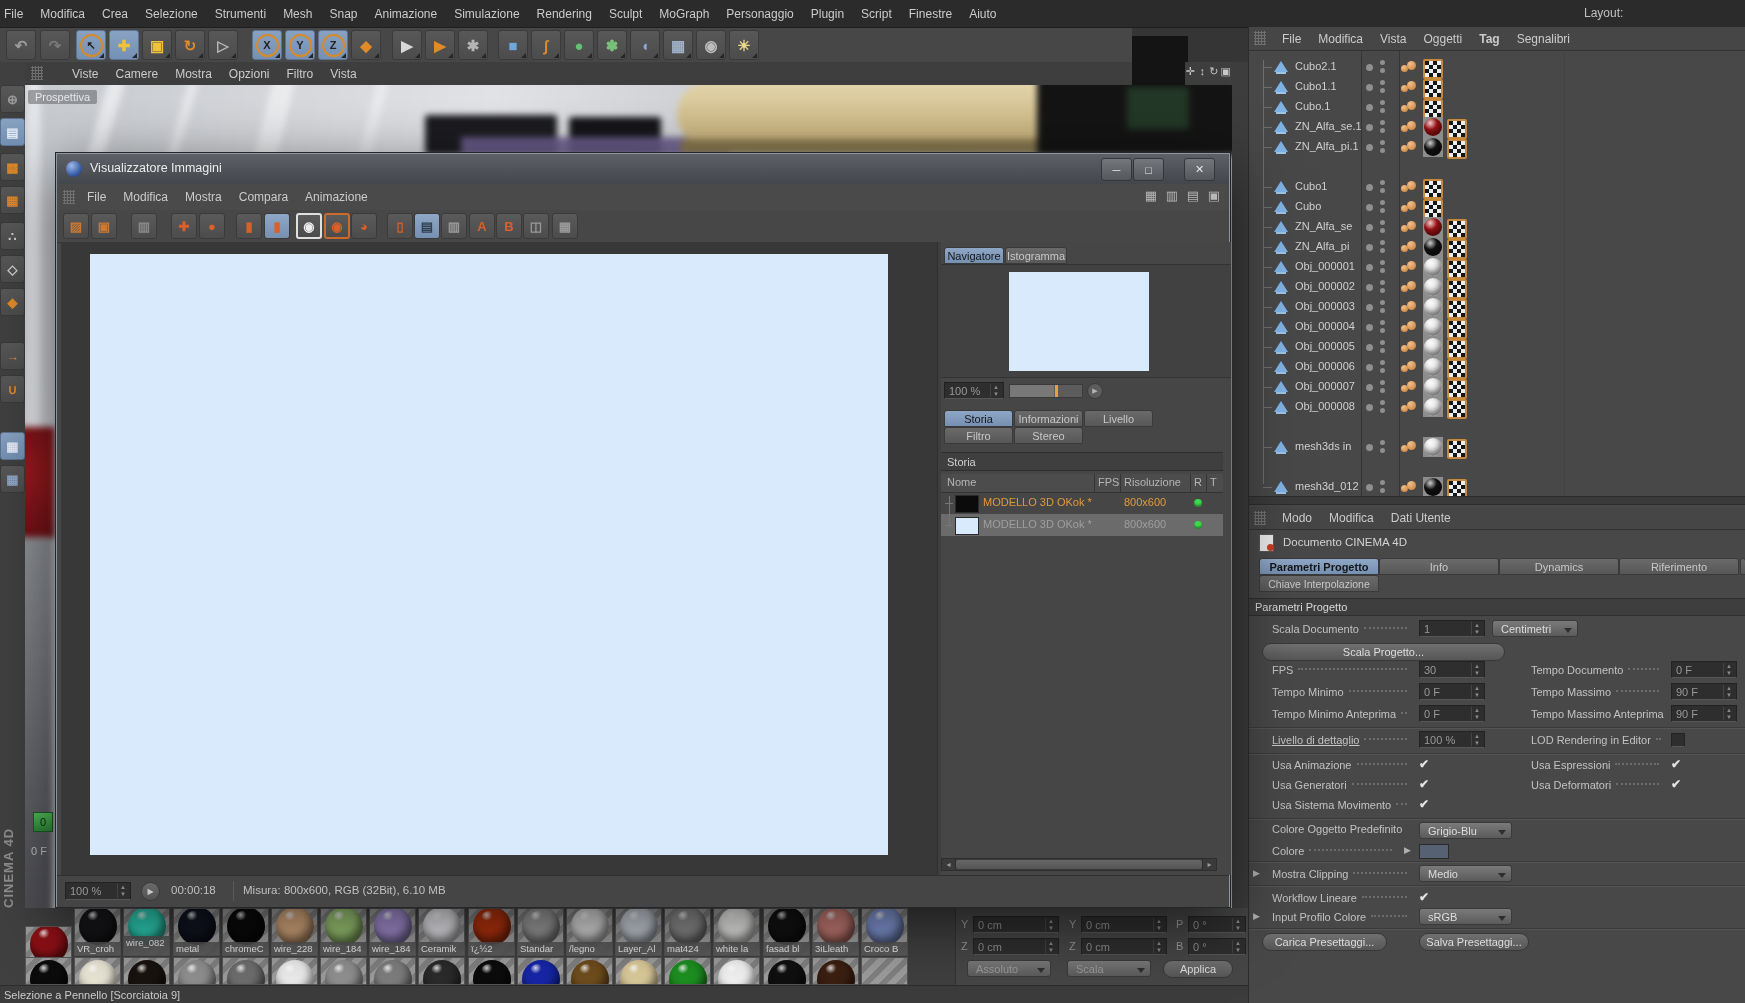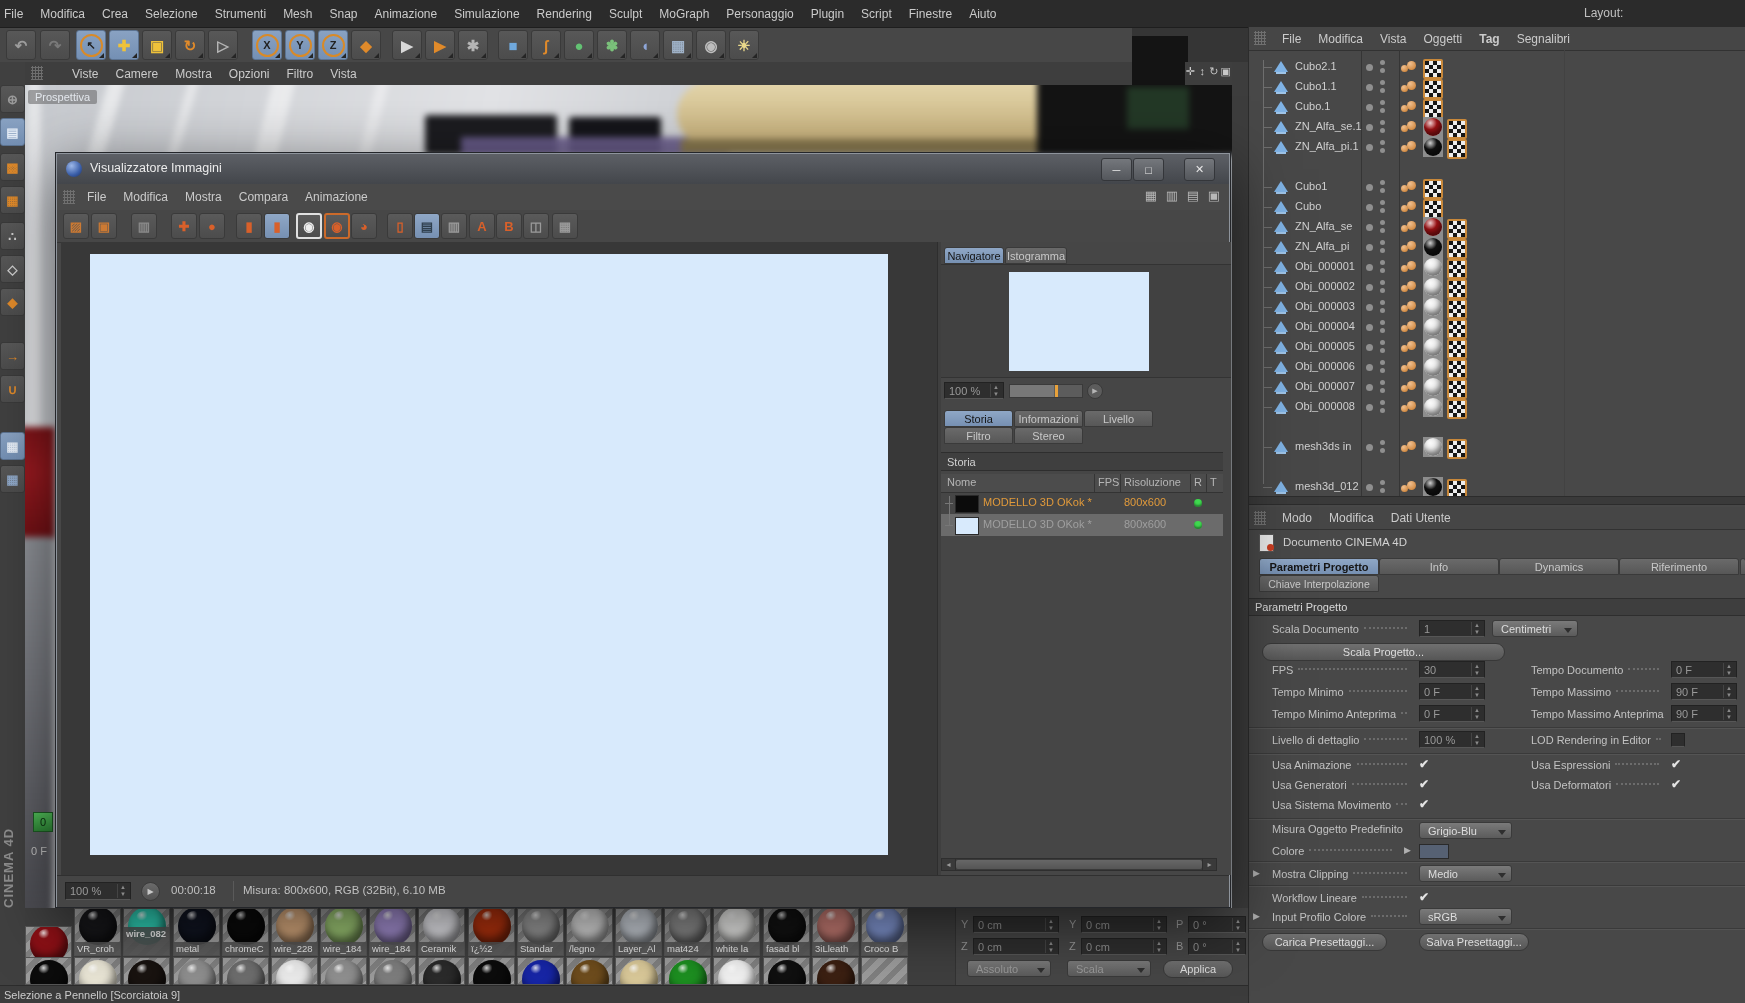--- a/index.html
+++ b/index.html
@@ -237,21 +237,21 @@
       <div style="position: absolute; left: 0px; bottom: 0px; width: 100%; height: 13px; background: rgba(84, 84, 84, 0.88); color: rgb(230, 230, 230); font-size: 9.5px; line-height: 13px; padding-left: 2px; box-sizing: border-box; white-space: nowrap; overflow: hidden;">leather_</div>
     </div>
     <div style="position: absolute; left: 49px; top: 0px; width: 47px; height: 48px; background: repeating-linear-gradient(135deg, rgb(156, 156, 156) 0px, rgb(156, 156, 156) 6px, rgb(128, 128, 128) 6px, rgb(128, 128, 128) 12px); border: 1px solid rgb(85, 85, 85); box-sizing: border-box; overflow: hidden;">
       <div class="matball" style="left: 4px; top: -2px; width: 38px; height: 38px; background: rgb(23, 23, 26);"></div>
       <div class="hl" style="left: 12px; top: 2px; width: 16px; height: 14px;"></div>
       <div style="position: absolute; left: 0px; bottom: 0px; width: 100%; height: 13px; background: rgba(84, 84, 84, 0.88); color: rgb(230, 230, 230); font-size: 9.5px; line-height: 13px; padding-left: 2px; box-sizing: border-box; white-space: nowrap; overflow: hidden;">VR_croh</div>
     </div>
     <div style="position: absolute; left: 98px; top: 0px; width: 47px; height: 48px; background: repeating-linear-gradient(135deg, rgb(156, 156, 156) 0px, rgb(156, 156, 156) 6px, rgb(128, 128, 128) 6px, rgb(128, 128, 128) 12px); border: 1px solid rgb(85, 85, 85); box-sizing: border-box; overflow: hidden;">
       <div class="matball" style="left: 4px; top: -2px; width: 38px; height: 38px; background: rgb(47, 211, 185);"></div>
       <div class="hl" style="left: 12px; top: 2px; width: 16px; height: 14px;"></div>
-      <div style="position: absolute; left: 0px; bottom: 0px; width: 100%; height: 28px; background: rgba(84, 84, 84, 0.88); color: rgb(230, 230, 230); font-size: 9.5px; line-height: 13px; padding-left: 2px; box-sizing: border-box; white-space: nowrap; overflow: hidden; font-weight: bold;">wire_082</div>
+      <div style="position: absolute; left: 0px; bottom: 0px; width: 100%; height: 19px; background: rgba(84, 84, 84, 0.88); color: rgb(230, 230, 230); font-size: 9.5px; line-height: 13px; padding-left: 2px; box-sizing: border-box; white-space: nowrap; overflow: hidden;">wire_082</div>
     </div>
     <div style="position: absolute; left: 148px; top: 0px; width: 47px; height: 48px; background: repeating-linear-gradient(135deg, rgb(156, 156, 156) 0px, rgb(156, 156, 156) 6px, rgb(128, 128, 128) 6px, rgb(128, 128, 128) 12px); border: 1px solid rgb(85, 85, 85); box-sizing: border-box; overflow: hidden;">
       <div class="matball" style="left: 4px; top: -2px; width: 38px; height: 38px; background: rgb(17, 21, 34);"></div>
       <div class="hl" style="left: 12px; top: 2px; width: 16px; height: 14px;"></div>
       <div style="position: absolute; left: 0px; bottom: 0px; width: 100%; height: 13px; background: rgba(84, 84, 84, 0.88); color: rgb(230, 230, 230); font-size: 9.5px; line-height: 13px; padding-left: 2px; box-sizing: border-box; white-space: nowrap; overflow: hidden;">metal</div>
     </div>
     <div style="position: absolute; left: 197px; top: 0px; width: 47px; height: 48px; background: repeating-linear-gradient(135deg, rgb(156, 156, 156) 0px, rgb(156, 156, 156) 6px, rgb(128, 128, 128) 6px, rgb(128, 128, 128) 12px); border: 1px solid rgb(85, 85, 85); box-sizing: border-box; overflow: hidden;">
       <div class="matball" style="left: 4px; top: -2px; width: 38px; height: 38px; background: rgb(11, 11, 11);"></div>
       <div class="hl" style="left: 12px; top: 2px; width: 16px; height: 14px;"></div>
       <div style="position: absolute; left: 0px; bottom: 0px; width: 100%; height: 13px; background: rgba(84, 84, 84, 0.88); color: rgb(230, 230, 230); font-size: 9.5px; line-height: 13px; padding-left: 2px; box-sizing: border-box; white-space: nowrap; overflow: hidden;">chromeC</div>
@@ -823,21 +823,21 @@
           <div class="am-label">Tempo Massimo Anteprima</div>
           <div class="dots"></div>
         </div>
         <div class="val" style="left: 422px; top: 202px; width: 66px;">
           <div>90 F</div>
           <div class="stepper">▲<br>▼</div>
         </div>
       </div>
     <div class="sepline" style="top:224px;"></div>
 
-    <div class="abs" style="left:23px;top:228px;width:140px;height:17px;display:flex;align-items:center;">
+    <div class="abs" style="left:23px;top:228px;width:140px;height:17px;display:flex;align-items:center;text-decoration:underline;">
       <span class="am-label">Livello di dettaglio</span>
         <span class="dots"></span>
     </div>
     <div class="val" style="left:170px;top:228px;width:66px;">
         <span>100 %</span>
         <span class="stepper">▲<br>▼</span>
       </div>
     <div class="abs" style="left:282px;top:228px;width:133px;height:17px;display:flex;align-items:center;">
       <span class="am-label">LOD Rendering in Editor</span>
         <span class="dots"></span>
@@ -868,21 +868,21 @@
         </div>
         <div class="chk" style="position: absolute; left: 422px; top: 274px;">✔</div>
         <div style="position: absolute; left: 23px; top: 294px; width: 140px; height: 16px; display: flex; align-items: center;">
           <div class="am-label">Usa Sistema Movimento</div>
           <div class="dots"></div>
         </div>
         <div class="chk" style="position: absolute; left: 170px; top: 294px;">✔</div>
       </div>
     <div class="sepline" style="top:315px;"></div>
 
-    <span class="am-label abs" style="left:23px;top:320px;">Misura Oggetto Predefinito</span>
+    <span class="am-label abs" style="left:23px;top:320px;">Colore Oggetto Predefinito</span>
     <div class="dd" style="left:170px;top:319px;width:93px;">
         <span>Grigio-Blu</span>
       </div>
     <div class="abs" style="left:23px;top:339px;width:125px;height:17px;display:flex;align-items:center;">
       <span class="am-label">Colore</span>
         <span class="dots"></span>
     </div>
     <span class="exp" style="left:155px;top:342px;">▶</span>
     <div id="colore-swatch" class="abs" style="left: 170px; top: 341px; width: 28px; height: 13px; border: 1px solid rgb(42, 42, 42); background: rgb(86, 97, 115);"></div>
     <div class="sepline" style="top:358px;"></div>

